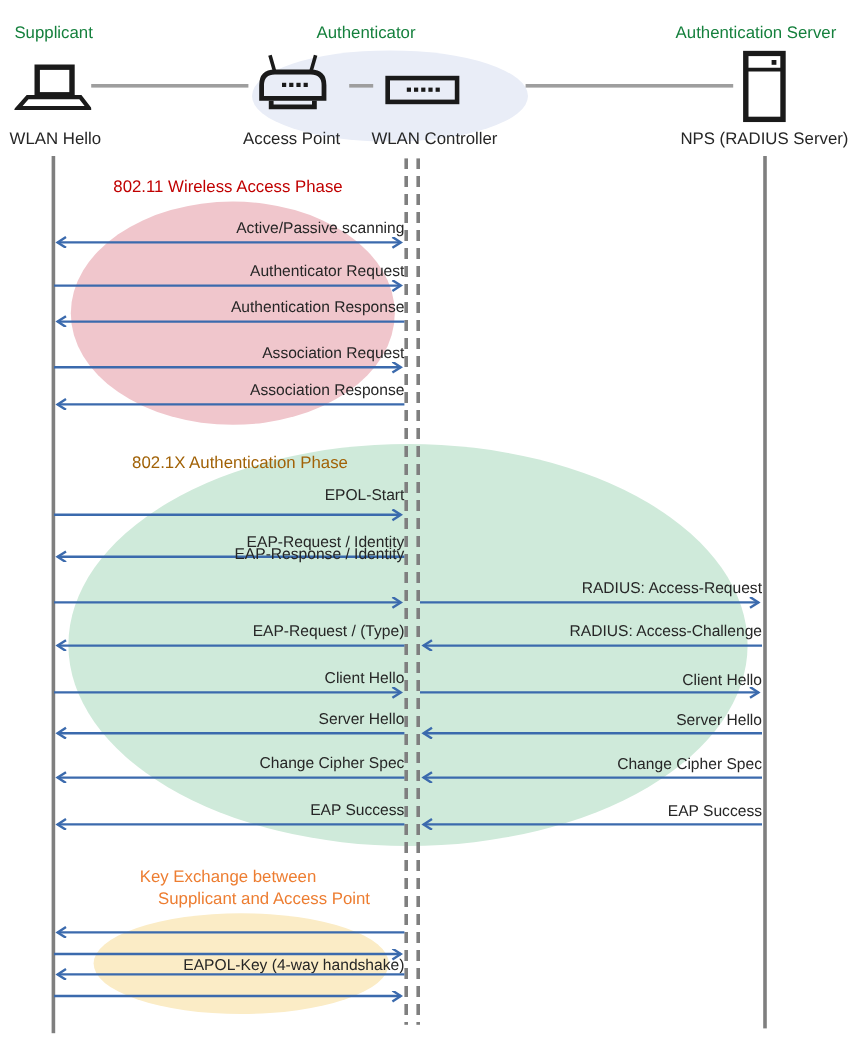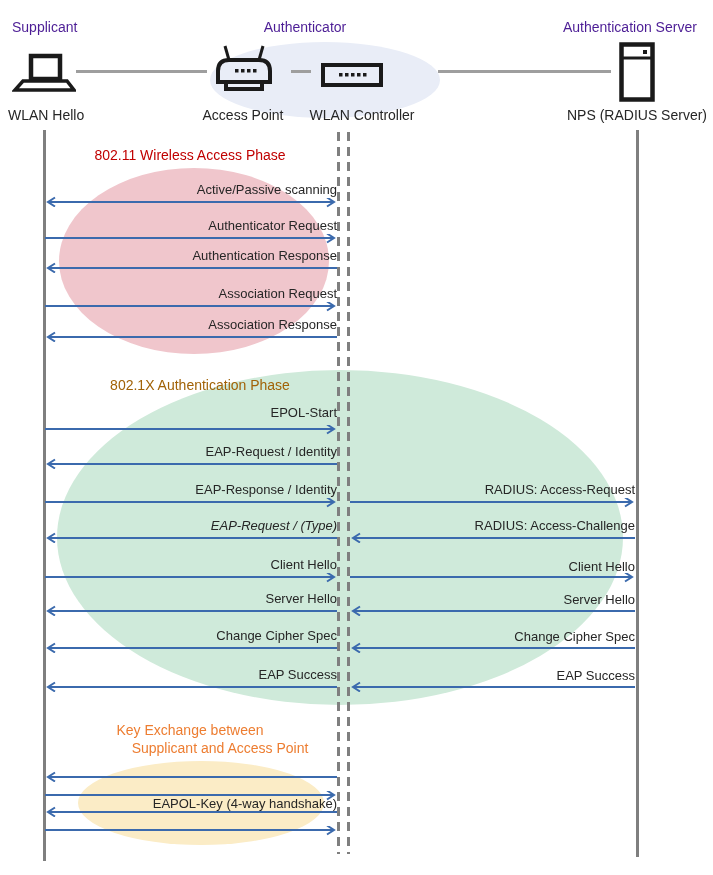--- a/index.html
+++ b/index.html
@@ -5,21 +5,21 @@
   html,body{margin:0;padding:0;background:#fff;}
   #canvas{
     position:relative;width:713px;height:875px;background:#ffffff;overflow:hidden;
     font-family:"Liberation Sans",sans-serif;color:#262626;
   }
   .ellipse{position:absolute;border-radius:50%;z-index:1;}
   .lifeline{position:absolute;width:3px;z-index:2;}
   .lifeline.solid{background:#7F7F7F;}
   .lifeline.dashed{background:repeating-linear-gradient(to bottom,#7F7F7F 0 9px,transparent 9px 15px);}
   .connector{position:absolute;height:3px;background:#9E9E9E;top:70px;z-index:2;}
-  .role-label{position:absolute;top:19px;font-size:14px;color:#4c1d95;z-index:3;white-space:nowrap;}
+  .role-label{position:absolute;top:19px;font-size:14px;color:#15803d;z-index:3;white-space:nowrap;}
   .node-label{position:absolute;top:107px;font-size:14px;color:#262626;z-index:3;white-space:nowrap;}
   .centered{text-align:center;}
   .icon{position:absolute;z-index:3;}
   .msg-label{position:absolute;font-size:13px;color:#262626;text-align:right;z-index:3;white-space:nowrap;}
   .arrow{position:absolute;z-index:3;overflow:visible;}
   .phase-title{position:absolute;font-size:14px;text-align:center;z-index:3;white-space:nowrap;}
   .t-red{color:#C00000;}
   .t-green{color:#a16207;}
   .t-orange{color:#ED7D31;}
 </style>
@@ -126,26 +126,26 @@
   <div class="msg-label" style="left:45px;top:405px;width:292px;">EPOL-Start</div>
   <svg class="arrow" style="left:45px;top:423px;" width="292" height="12">
       <line x1="0" y1="6" x2="289" y2="6" stroke="#3B6AAD" stroke-width="2" marker-end="url(#mEnd)"></line>
     </svg>
 
   <div class="msg-label" style="left:45px;top:444px;width:292px;">EAP-Request / Identity</div>
   <svg class="arrow" style="left:45px;top:458px;" width="292" height="12">
       <line x1="292" y1="6" x2="3" y2="6" stroke="#3B6AAD" stroke-width="2" marker-end="url(#mEnd)"></line>
     </svg>
 
-  <div class="msg-label" style="left:45px;top:482px;width:292px;">EAP-Response / Identity</div>
+  <div class="msg-label" style="left:45px;top:454px;width:292px;">EAP-Response / Identity</div>
   <svg class="arrow" style="left:45px;top:496px;" width="292" height="12">
       <line x1="0" y1="6" x2="289" y2="6" stroke="#3B6AAD" stroke-width="2" marker-end="url(#mEnd)"></line>
     </svg>
 
-  <div class="msg-label" style="left:45px;top:518px;width:292px;font-style:italic;">EAP-Request / (Type)</div>
+  <div class="msg-label" style="left:45px;top:518px;width:292px;">EAP-Request / (Type)</div>
   <svg class="arrow" style="left:45px;top:532px;" width="292" height="12">
       <line x1="292" y1="6" x2="3" y2="6" stroke="#3B6AAD" stroke-width="2" marker-end="url(#mEnd)"></line>
     </svg>
 
   <div class="msg-label" style="left:45px;top:557px;width:292px;">Client Hello</div>
   <svg class="arrow" style="left:45px;top:571px;" width="292" height="12">
       <line x1="0" y1="6" x2="289" y2="6" stroke="#3B6AAD" stroke-width="2" marker-end="url(#mEnd)"></line>
     </svg>
 
   <div class="msg-label" style="left:45px;top:591px;width:292px;">Server Hello</div>

